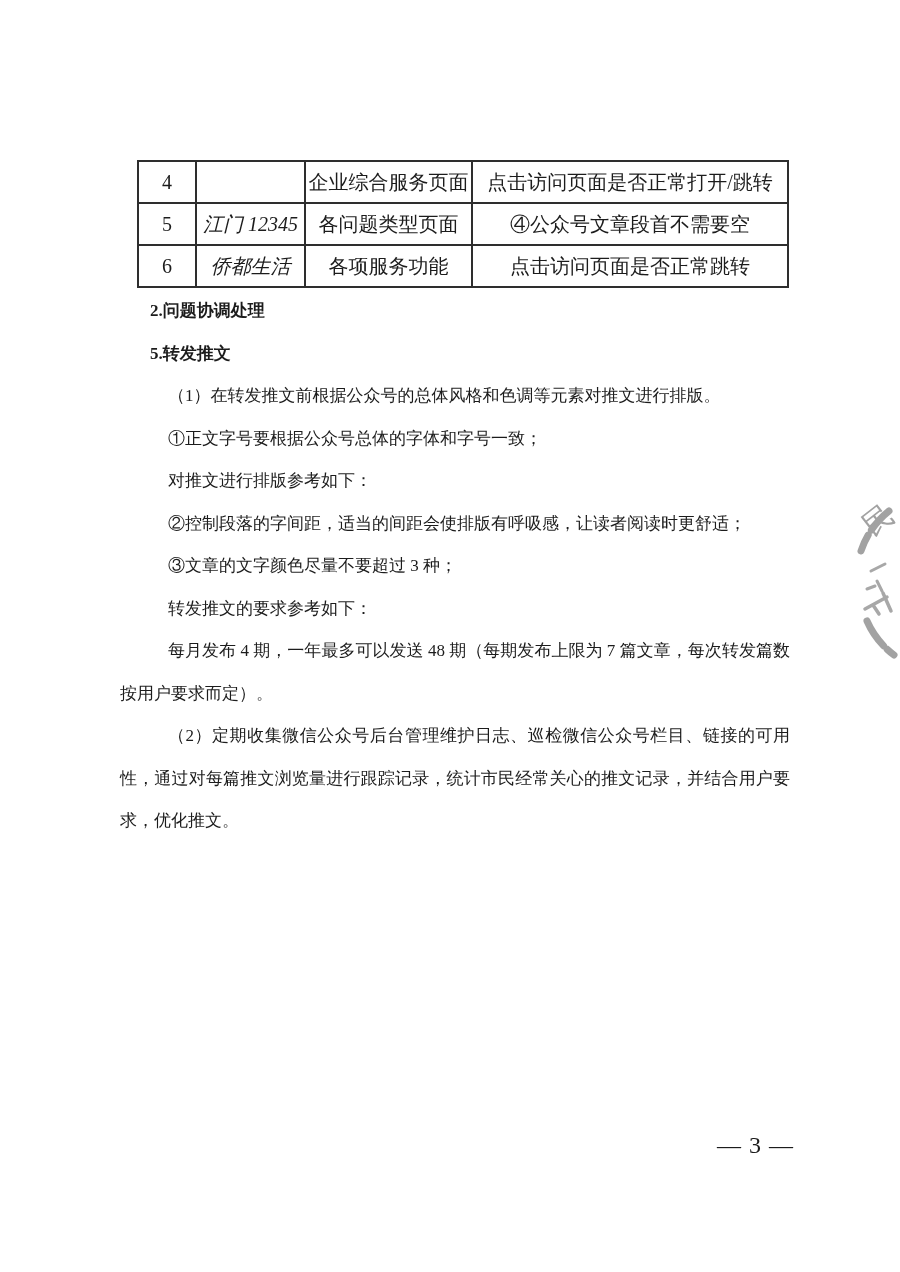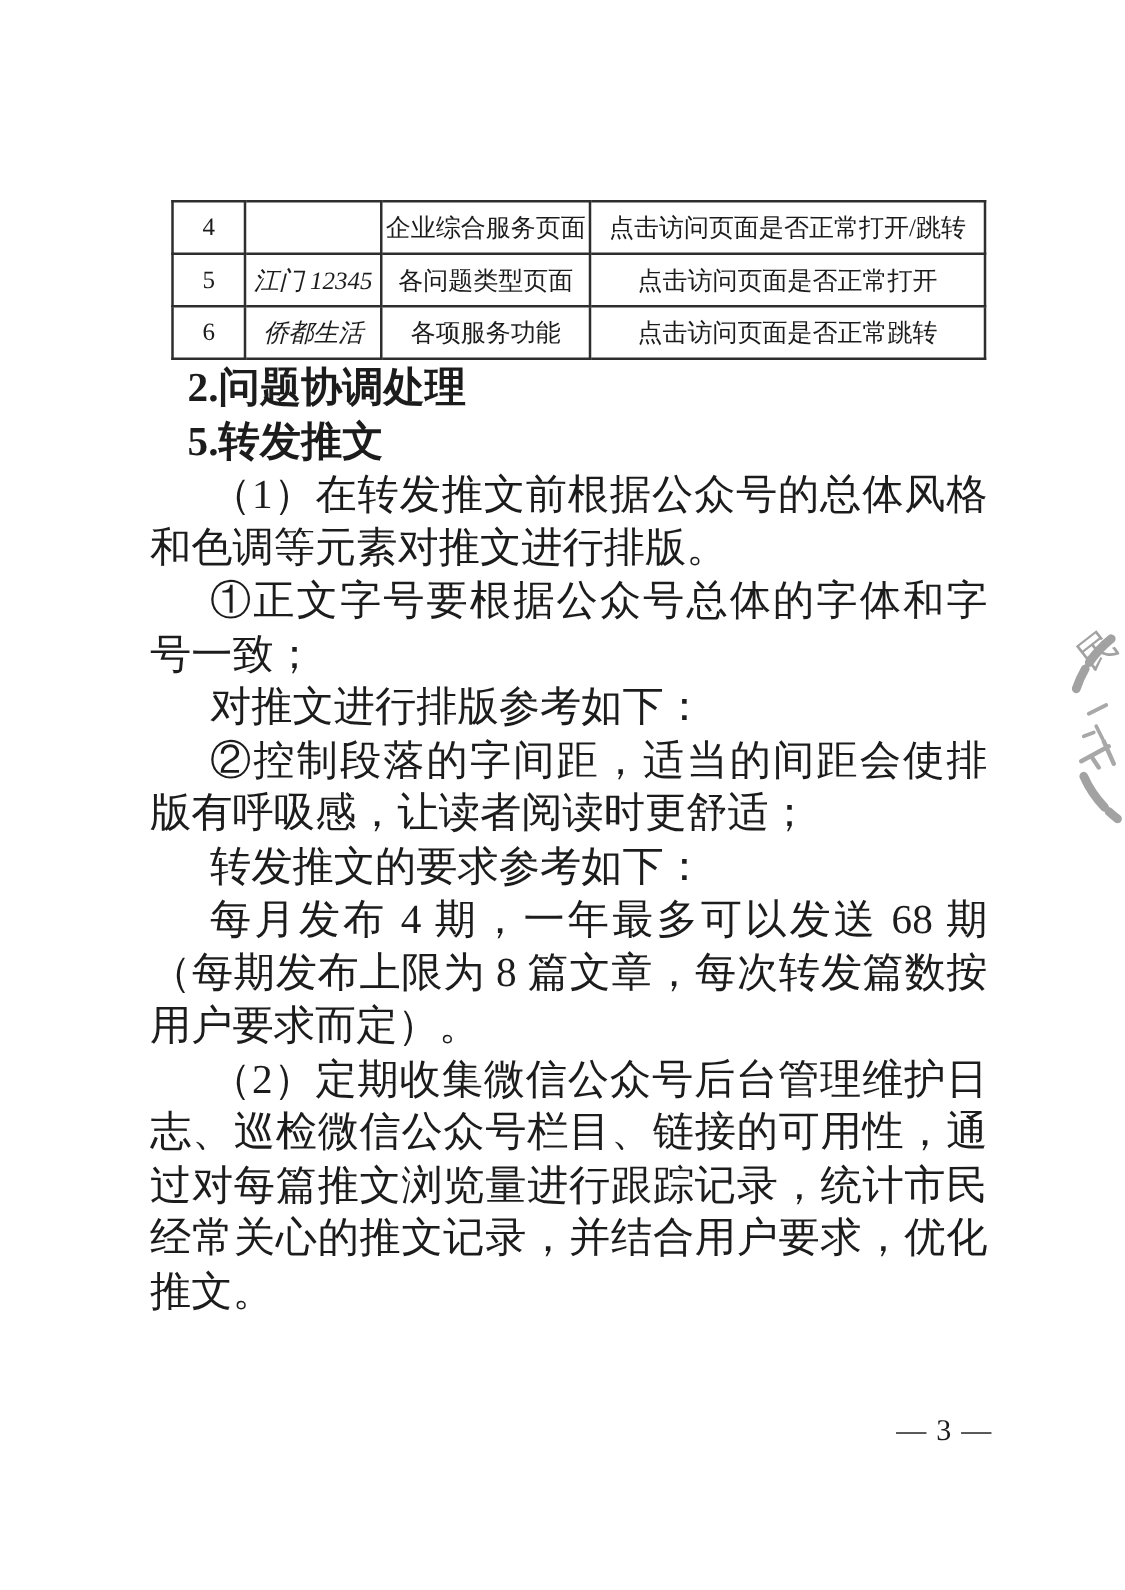--- a/index.html
+++ b/index.html
@@ -38,21 +38,21 @@
   .col-num   { width: 52px;  }
   .col-acct  { width: 103px; font-style: italic; }
   .col-page  { width: 161px; margin-left: 43px; }
   .col-check { width: 310px; border-radius: 19px; }
   
   .body-text {
     position: absolute;
     left: 120px;
     top: 290px;
     width: 670px;
-    font-size: 33px;
+    font-size: 17px;
     line-height: 42.5px;
     text-align: justify;
     text-justify: inter-ideograph;
   }
   .body-text p {
     margin: 0;
     text-indent: 48px;
   }
   .body-text p.heading {
     font-weight: bold;
@@ -88,40 +88,41 @@
       <tr>
         <td class="col-num">4</td>
         <td class="col-acct"></td>
         <td class="col-page">企业综合服务页面</td>
         <td class="col-check">点击访问页面是否正常打开/跳转</td>
       </tr>
       <tr>
         <td class="col-num">5</td>
         <td class="col-acct">江门 12345</td>
         <td class="col-page">各问题类型页面</td>
-        <td class="col-check">点击访问页面是否正常打开</td>
+        <td class="col-check">④公众号文章段首不需要空</td>
       </tr>
       <tr>
         <td class="col-num">6</td>
         <td class="col-acct">侨都生活</td>
         <td class="col-page">各项服务功能</td>
         <td class="col-check">点击访问页面是否正常跳转</td>
       </tr>
     </tbody>
   </table>
 
   <div class="body-text">
     <p class="heading">2.问题协调处理</p>
     <p class="heading">5.转发推文</p>
     <p>（1）在转发推文前根据公众号的总体风格和色调等元素对推文进行排版。</p>
     <p>①正文字号要根据公众号总体的字体和字号一致；</p>
     <p>对推文进行排版参考如下：</p>
     <p>②控制段落的字间距，适当的间距会使排版有呼吸感，让读者阅读时更舒适；</p>
+    <p>③文章的文字颜色尽量不要超过 3 种；</p>
     <p>转发推文的要求参考如下：</p>
-    <p>每月发布 4 期，一年最多可以发送 68 期（每期发布上限为 8 篇文章，每次转发篇数按用户要求而定）。</p>
+    <p>每月发布 4 期，一年最多可以发送 48 期（每期发布上限为 7 篇文章，每次转发篇数按用户要求而定）。</p>
     <p>（2）定期收集微信公众号后台管理维护日志、巡检微信公众号栏目、链接的可用性，通过对每篇推文浏览量进行跟踪记录，统计市民经常关心的推文记录，并结合用户要求，优化推文。</p>
   </div>
 
   <svg class="seal" viewBox="0 0 57 190" xmlns="http://www.w3.org/2000/svg" aria-hidden="true">
 
     <path d="M46,26 A86,86 0 0 0 18,66" fill="none" stroke="#a2a2a2" stroke-width="7" stroke-linecap="round" stroke-dasharray="26 6 40 5"></path>
 
     <path d="M24,136 A86,86 0 0 0 51,170" fill="none" stroke="#a2a2a2" stroke-width="7" stroke-linecap="round" stroke-dasharray="30 5 30"></path>
 
     <text x="30" y="52" font-size="30" fill="#a2a2a2" transform="rotate(-38 30 52)" font-family="Liberation Serif, serif">民</text>

